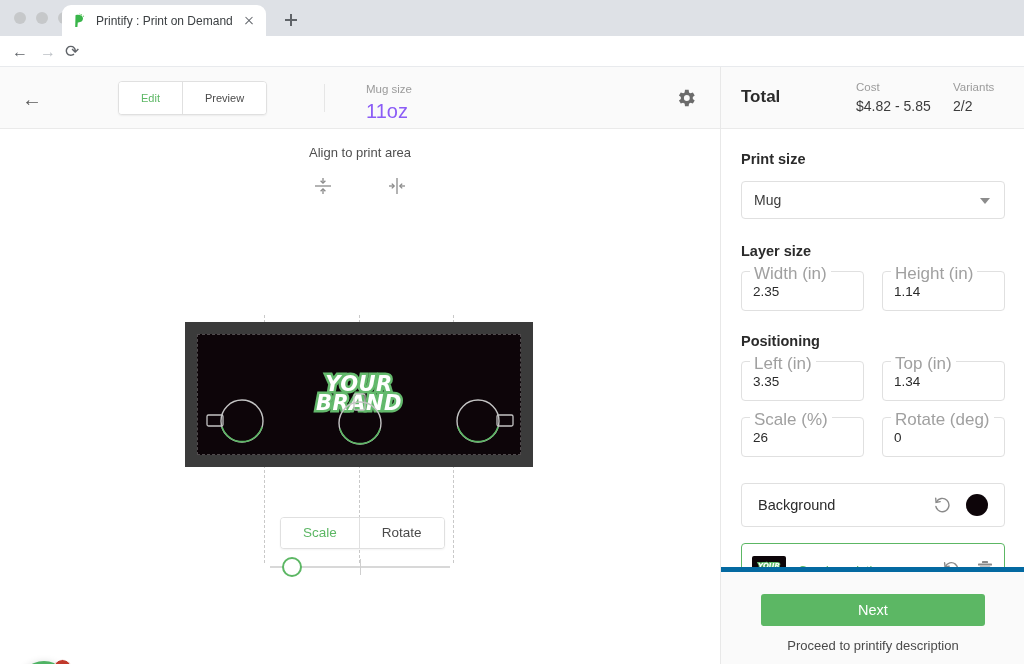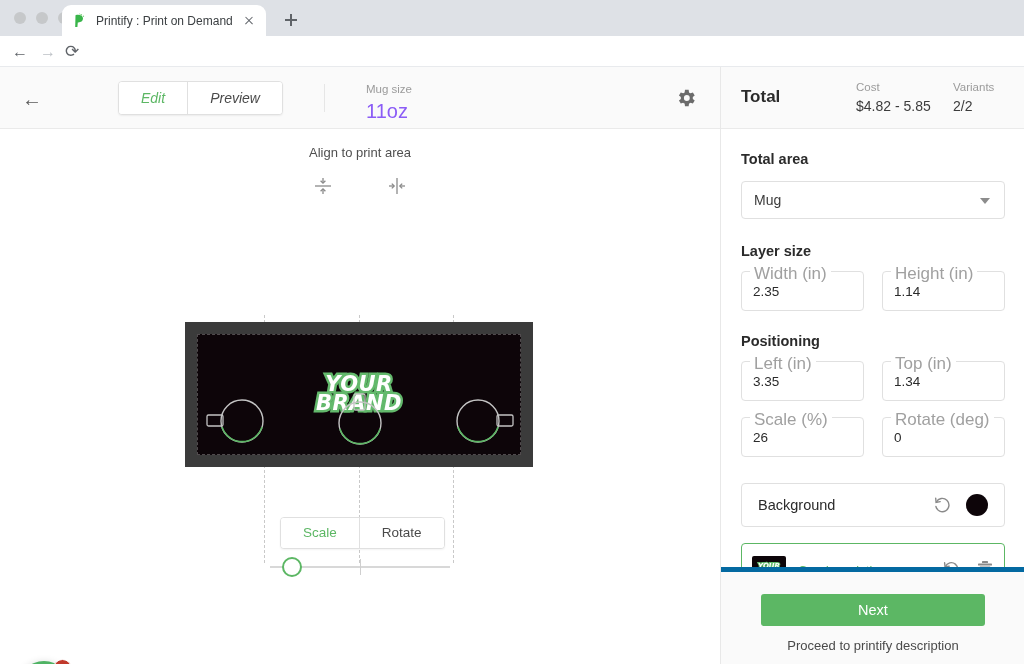--- a/index.html
+++ b/index.html
@@ -112,22 +112,22 @@
     position:absolute; left:20px; top:20px; width:24px; height:24px;
     font-size:20px; color:#595959; line-height:24px; text-align:center;
   }
   .seg {
     position:absolute; left:118px; top:14px; height:34px;
     display:flex; border-radius:4px; overflow:hidden;
     border:1px solid #e0e0e0; background:#fff;
     box-shadow:0 1px 2px rgba(0,0,0,0.06);
   }
   .seg-btn {
-    padding:0 22px; height:32px; line-height:32px; font-size:14px;
-    color:#4a4a4a; background:#fff; border:none; cursor:pointer;font-style:italic;
+    padding:0 22px; height:32px; line-height:32px; font-size:11px;
+    color:#4a4a4a; background:#fff; border:none; cursor:pointer;
   }
   .seg-btn.active { color:#5cb764; }
   .seg-div { width:1px; background:#e0e0e0; }
 
   .topbar-sep {
     position:absolute; left:324px; top:17px; width:1px; height:28px; background:#e6e6e6;
   }
   .mug-size {
     position:absolute; left:366px; top:16px; text-align:center; width:40px;
   }
@@ -488,21 +488,21 @@
         </div>
         <div class="stat stat-var">
           <div class="stat-label">Variants</div>
           <div class="stat-value">2/2</div>
         </div>
       </div>
 
       <div class="panel-body">
 
         <div style="height:22px"></div>
-        <div class="sec-title">Total area</div>
+        <div class="sec-title">Print size</div>
 
         <div class="select">
           <span class="select-value">Mug</span>
           <span class="caret"></span>
         </div>
 
         <div style="height:24px"></div>
         <div class="sec-title">Layer size</div>
 
         <div class="field-row">

